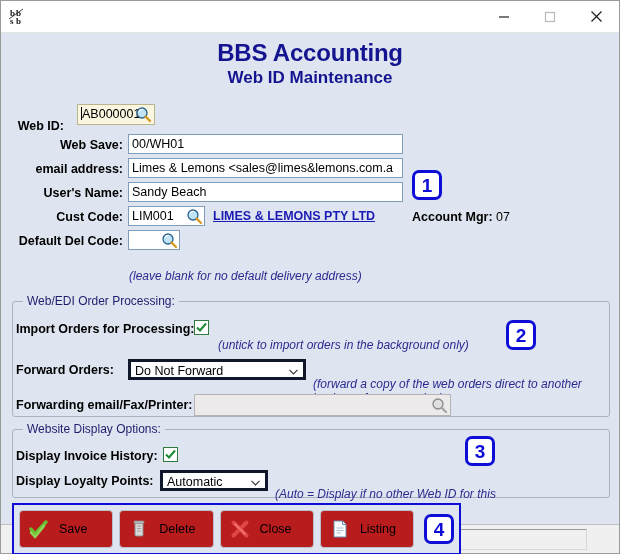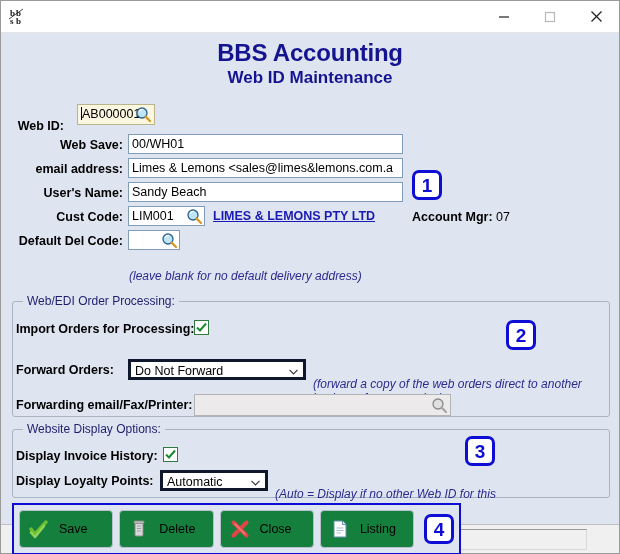--- a/index.html
+++ b/index.html
@@ -205,21 +205,21 @@
     display: flex;
     align-items: center;
     padding: 0 5px;
     gap: 6px;
   }
   .tbtn {
     box-sizing: border-box;
     width: 95px; height: 38px;
     border: 1px solid #b8c0cc;
     border-radius: 4px;
-    background: #15803d;
+    background: #b91c1c;
     display: flex; align-items: center;
     gap: 10px;
     padding-left: 9px;
   }
   .tbtn .ico { width: 20px; height: 20px; flex: none; }
   .tbtn .ico svg { display: block; }
   .tbtn .txt {
     font-size: 12.5px; color: #000;
   }
 
@@ -337,20 +337,21 @@
 
     <div class="group" style="left:11px; top:268px; width:598px; height:116px;">
       <span class="group-legend">Web/EDI Order Processing:</span>
     </div>
     <div class="lbl" style="left:15px; top:289px; width:175px; text-align:left;">Import Orders for Processing:</div>
     <div class="cbox" style="left:193px; top:287px;">
       <svg width="11" height="11" viewBox="0 0 11 11">
           <path d="M1 5.5 L4 8.5 L10 1.5" stroke="#1a8a32" stroke-width="2" fill="none"></path>
         </svg>
     </div>
+    <div class="hint" style="left:217px; top:289px;">(untick to import orders in the background only)</div>
     <div class="badge" style="left:505px; top:287px;">2</div>
 
     <div class="lbl" style="left:15px; top:330px; width:108px; text-align:left;">Forward Orders:</div>
     <div class="sel" style="left:127px; top:326px; width:178px;">
       <span>Do Not Forward</span>
       <span class="chev">
         <svg width="9" height="6" viewBox="0 0 9 6">
             <path d="M0.5 0.8 L4.5 5 L8.5 0.8" stroke="#333" stroke-width="1.1" fill="none"></path>
           </svg>
       </span>

